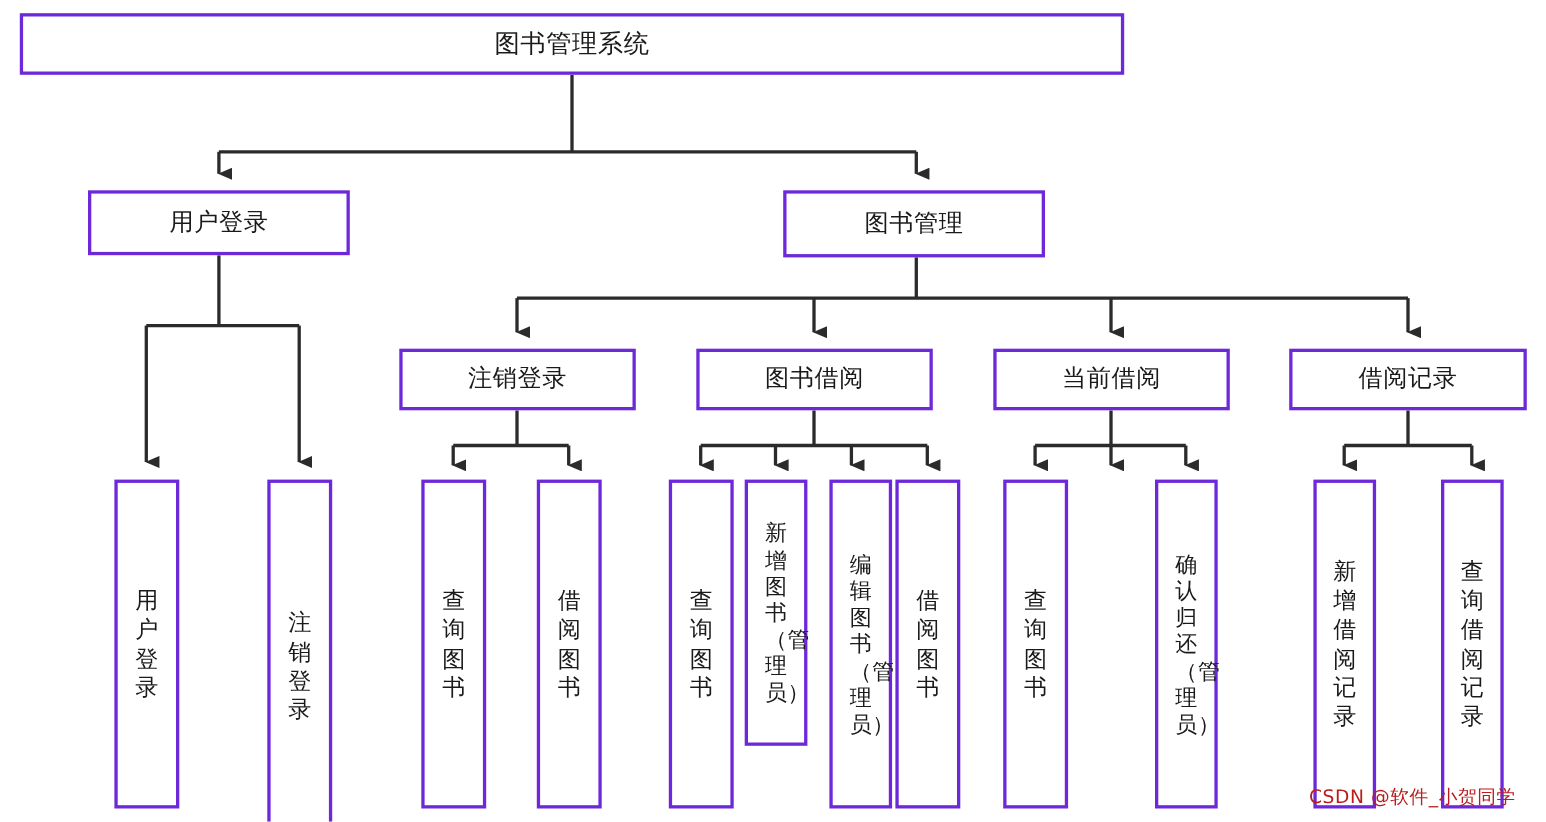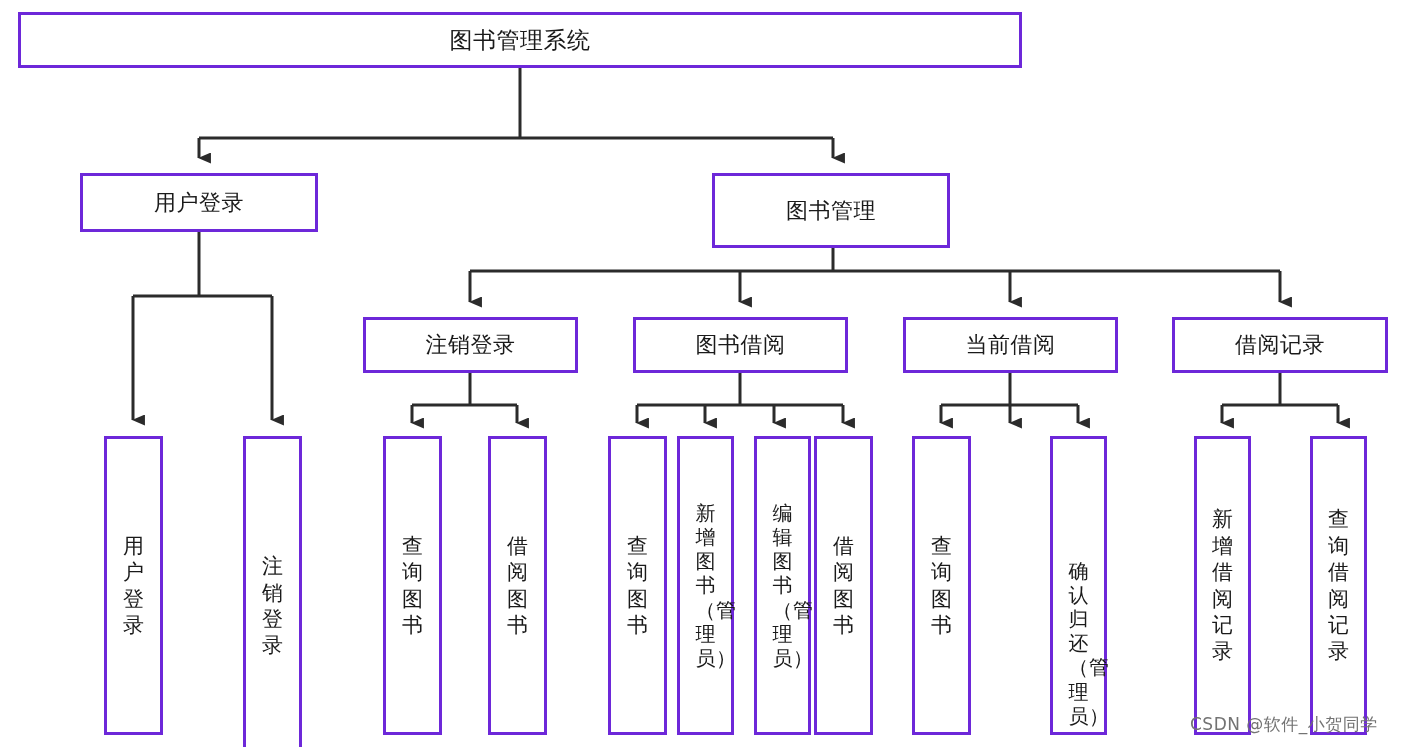--- a/index.html
+++ b/index.html
@@ -66,21 +66,21 @@
   }
   .node.vert.tight .label {
     font-size: 20px;
     line-height: 1.21;
   }
   .watermark {
     position: absolute;
     left: 1190px;
     top: 713px;
     font-size: 17px;
-    color: #737373;
+    color: #b91c1c;
     white-space: nowrap;
     letter-spacing: 0.5px;
   }
 </style>
 </head>
 <body>
 
 <div id="canvas">
 
   <svg class="links" viewBox="0 0 1405 747" xmlns="http://www.w3.org/2000/svg">
@@ -133,21 +133,21 @@
     </g>
   </svg>
 
   <div class="node horiz root" style="left:18px; top:12px; width:1004px; height:56px;">
     <span class="label">图书管理系统</span>
   </div>
 
   <div class="node horiz" style="left:80px; top:173px; width:238px; height:59px;">
     <span class="label">用户登录</span>
   </div>
-  <div class="node horiz" style="left:712px; top:173px; width:238px; height:75px;">
+  <div class="node horiz" style="left:712px; top:173px; width:238px; height:61px;">
     <span class="label">图书管理</span>
   </div>
 
   <div class="node horiz" style="left:363px; top:317px; width:215px; height:56px;">
     <span class="label">注销登录</span>
   </div>
   <div class="node horiz" style="left:633px; top:317px; width:215px; height:56px;">
     <span class="label">图书借阅</span>
   </div>
   <div class="node horiz" style="left:903px; top:317px; width:215px; height:56px;">
@@ -167,34 +167,34 @@
   <div class="node vert" style="left:383px; top:436px; width:59px; height:299px;">
     <span class="label">查询图书</span>
   </div>
   <div class="node vert" style="left:488px; top:436px; width:59px; height:299px;">
     <span class="label">借阅图书</span>
   </div>
 
   <div class="node vert" style="left:608px; top:436px; width:59px; height:299px;">
     <span class="label">查询图书</span>
   </div>
-  <div class="node vert tight" style="left:677px; top:436px; width:57px; height:299px;justify-content:center;">
+  <div class="node vert tight" style="left:677px; top:436px; width:57px; height:242px;justify-content:center;">
     <span class="label">新增图书（管理员）</span>
   </div>
   <div class="node vert tight" style="left:754px; top:436px; width:57px; height:299px;">
     <span class="label">编辑图书（管理员）</span>
   </div>
   <div class="node vert" style="left:814px; top:436px; width:59px; height:299px;">
     <span class="label">借阅图书</span>
   </div>
 
   <div class="node vert" style="left:912px; top:436px; width:59px; height:299px;">
     <span class="label">查询图书</span>
   </div>
-  <div class="node vert tight" style="left:1050px; top:436px; width:57px; height:299px;align-items:flex-end;">
+  <div class="node vert tight" style="left:1050px; top:436px; width:57px; height:299px;">
     <span class="label">确认归还（管理员）</span>
   </div>
 
   <div class="node vert" style="left:1194px; top:436px; width:57px; height:299px;">
     <span class="label">新增借阅记录</span>
   </div>
   <div class="node vert" style="left:1310px; top:436px; width:57px; height:299px;">
     <span class="label">查询借阅记录</span>
   </div>
 

